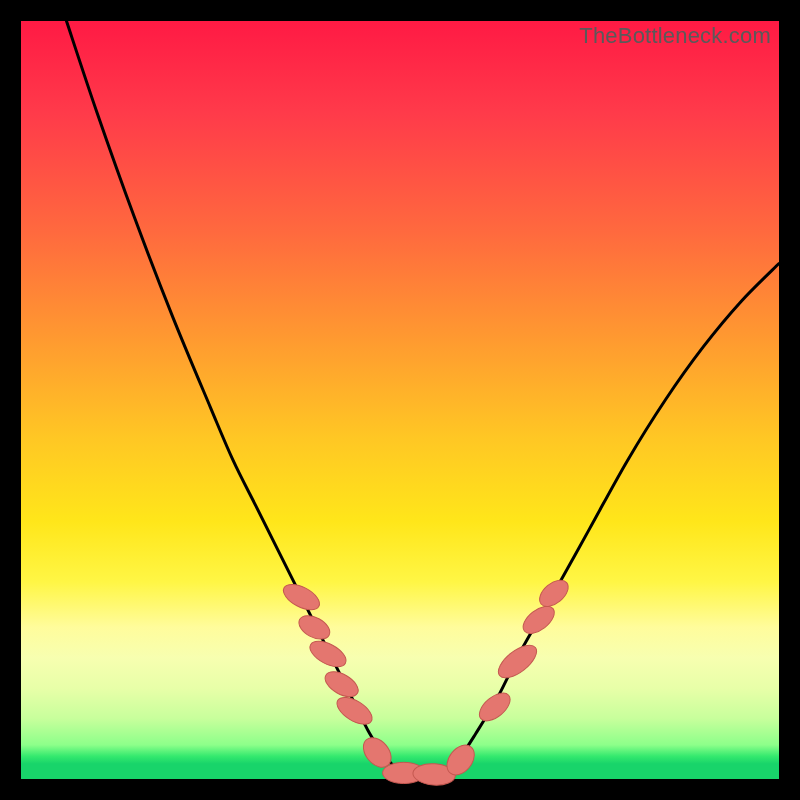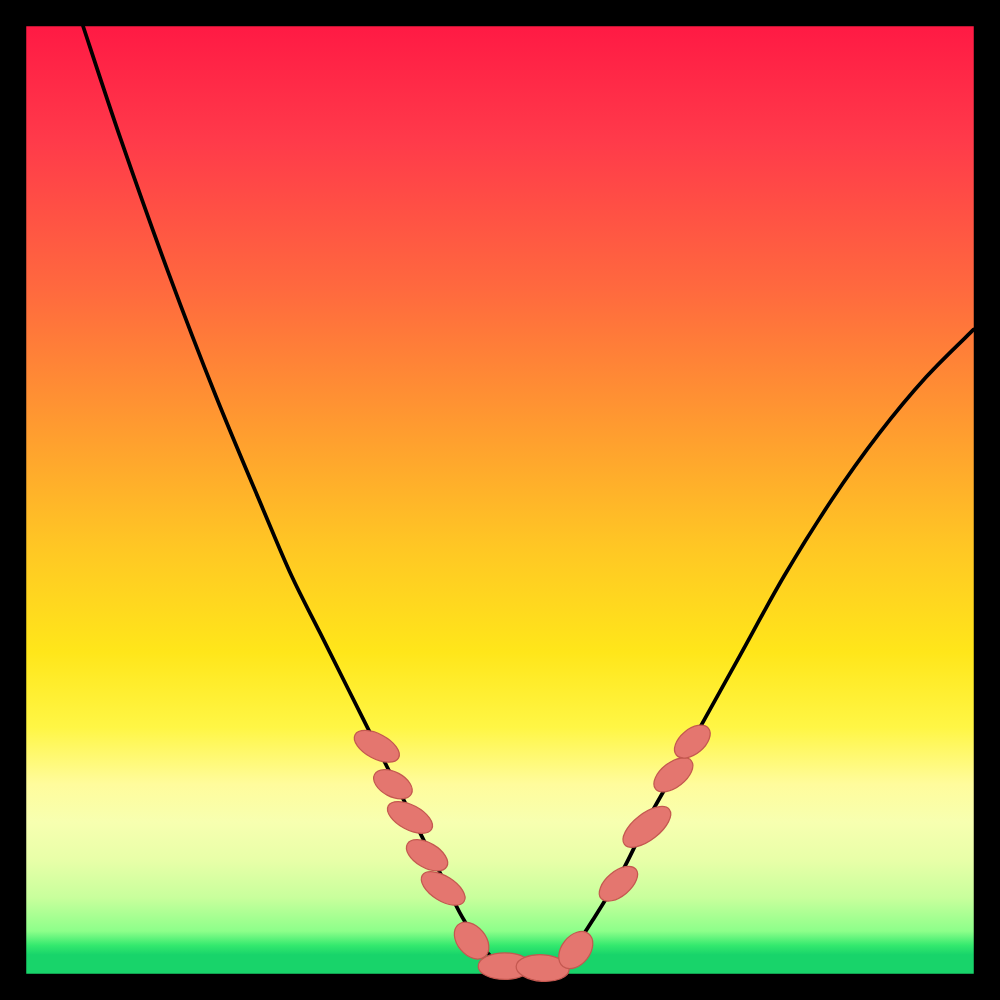--- a/index.html
+++ b/index.html
@@ -60,20 +60,21 @@
     width: 758px;
     height: 758px;
     overflow: visible;
   }
 </style>
 </head>
 <body>
 
 <div class="frame">
   <div class="plot">
+    <div class="watermark">TheBottleneck.com</div>
     <svg class="curve" viewBox="0 0 758 758">
       <path id="curve-path" fill="none" stroke="#000000" stroke-width="3" stroke-linecap="round" d="M 45.48,0 C 50.53333333333333,15.160000000000005 64.42999999999999,58.113333333333365 75.8,90.96000000000004 C 87.17,123.8066666666667 101.06666666666666,162.97000000000006 113.7,197.08000000000004 C 126.33333333333334,231.19000000000003 138.96666666666667,264.0366666666667 151.6,295.62 C 164.23333333333332,327.2033333333333 179.39333333333332,362.57666666666665 189.5,386.58 C 199.60666666666668,410.5833333333333 204.66000000000003,423.21666666666664 212.24,439.64 C 219.82,456.06333333333333 227.39999999999998,469.96 234.98,485.12 C 242.56,500.28000000000003 250.14000000000004,515.44 257.72,530.6 C 265.3,545.76 272.88,560.9200000000001 280.46,576.08 C 288.03999999999996,591.24 296.8833333333333,608.9266666666666 303.2,621.56 C 309.51666666666665,634.1933333333333 313.3066666666667,641.7733333333333 318.36,651.88 C 323.41333333333336,661.9866666666667 328.46666666666664,672.0933333333334 333.52,682.2 C 338.5733333333333,692.3066666666667 343.62666666666667,703.6766666666666 348.68,712.52 C 353.73333333333335,721.3633333333333 358.78666666666663,728.9433333333334 363.84,735.26 C 368.8933333333333,741.5766666666666 373.94666666666666,746.63 379,750.42 C 384.05333333333334,754.2099999999999 389.1066666666667,756.7366666666667 394.16,758 C 399.21333333333337,759.2633333333333 404.2666666666667,759.2633333333333 409.32000000000005,758 C 414.3733333333334,756.7366666666667 419.4266666666667,754.2099999999999 424.48,750.42 C 429.53333333333336,746.63 434.58666666666664,741.5766666666666 439.64,735.26 C 444.6933333333333,728.9433333333334 448.48333333333335,722.6266666666667 454.8,712.52 C 461.1166666666667,702.4133333333333 469.96000000000004,688.5166666666667 477.54,674.62 C 485.12,660.7233333333334 491.4366666666667,645.5633333333333 500.28000000000003,629.14 C 509.12333333333333,612.7166666666667 519.23,596.2933333333334 530.6,576.08 C 541.97,555.8666666666667 555.8666666666667,530.6 568.5,507.86 C 581.1333333333333,485.12 593.7666666666667,461.1166666666667 606.4,439.64 C 619.0333333333333,418.1633333333333 631.6666666666666,397.95 644.3,379 C 656.9333333333333,360.05 669.5666666666667,342.3633333333334 682.2,325.94000000000005 C 694.8333333333334,309.5166666666667 707.4666666666667,294.3566666666667 720.1,280.46 C 732.7333333333333,266.5633333333333 751.6833333333334,248.8766666666666 758,242.55999999999995"></path>
       <g id="markers">
           <ellipse cx="280.46" cy="576.08" rx="9.854000000000001" ry="19.708000000000002" fill="#e4766f" stroke="#c45850" stroke-width="1" transform="rotate(-62 280.46 576.08)"></ellipse>
           <ellipse cx="293.346" cy="606.4" rx="9.854000000000001" ry="16.676000000000002" fill="#e4766f" stroke="#c45850" stroke-width="1" transform="rotate(-62 293.346 606.4)"></ellipse>
           <ellipse cx="306.99" cy="632.93" rx="9.854000000000001" ry="19.708000000000002" fill="#e4766f" stroke="#c45850" stroke-width="1" transform="rotate(-62 306.99 632.93)"></ellipse>
           <ellipse cx="320.634" cy="663.25" rx="9.854000000000001" ry="18.192" fill="#e4766f" stroke="#c45850" stroke-width="1" transform="rotate(-60 320.634 663.25)"></ellipse>
           <ellipse cx="333.52" cy="689.78" rx="9.854000000000001" ry="19.708000000000002" fill="#e4766f" stroke="#c45850" stroke-width="1" transform="rotate(-58 333.52 689.78)"></ellipse>
           <ellipse cx="356.26" cy="731.47" rx="11.370000000000001" ry="16.676000000000002" fill="#e4766f" stroke="#c45850" stroke-width="1" transform="rotate(-40 356.26 731.47)"></ellipse>
           <ellipse cx="382.79" cy="751.936" rx="21.224" ry="10.612" fill="#e4766f" stroke="#c45850" stroke-width="1" transform="rotate(0 382.79 751.936)"></ellipse>

